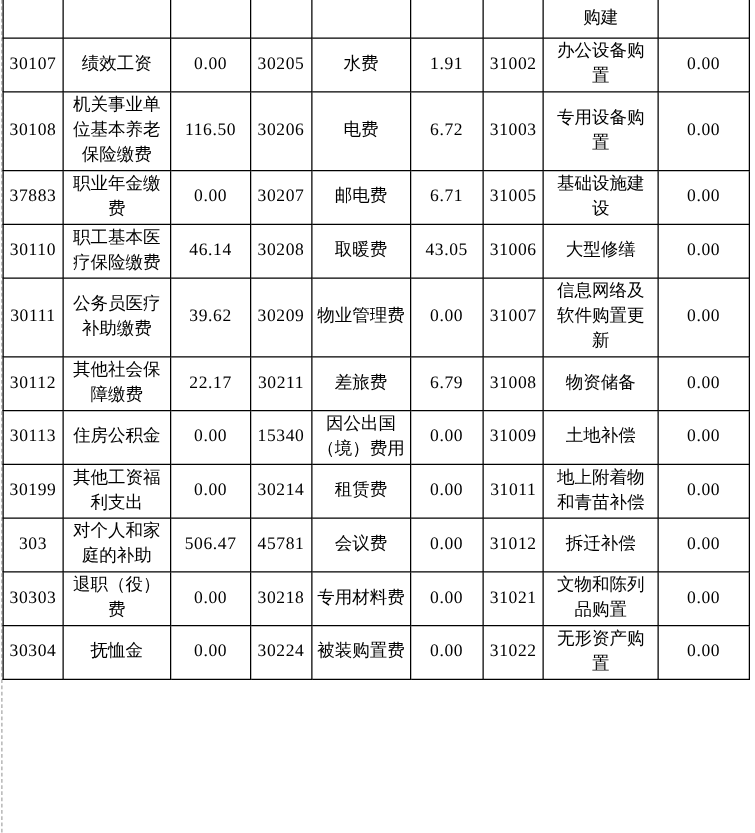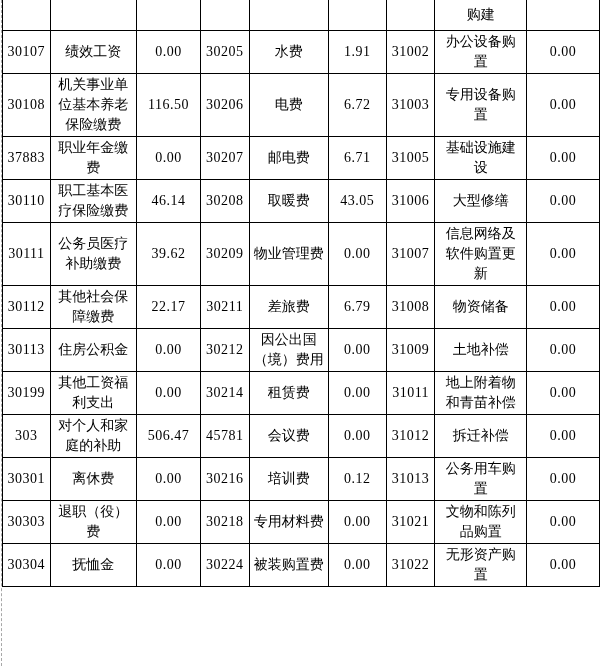--- a/index.html
+++ b/index.html
@@ -155,21 +155,21 @@
           <td class="item">差旅费</td>
           <td class="amount">6.79</td>
           <td class="code">31008</td>
           <td class="item">物资储备</td>
           <td class="amount">0.00</td>
         </tr>
         <tr>
           <td class="code">30113</td>
           <td class="item">住房公积金</td>
           <td class="amount">0.00</td>
-          <td class="code">30212</td>
+          <td class="code">15340</td>
           <td class="item">因公出国（境）费用</td>
           <td class="amount">0.00</td>
           <td class="code">31009</td>
           <td class="item">土地补偿</td>
           <td class="amount">0.00</td>
         </tr>
         <tr>
           <td class="code">30199</td>
           <td class="item">其他工资福利支出</td>
           <td class="amount">0.00</td>
@@ -185,31 +185,20 @@
           <td class="item">对个人和家庭的补助</td>
           <td class="amount">506.47</td>
           <td class="code">45781</td>
           <td class="item">会议费</td>
           <td class="amount">0.00</td>
           <td class="code">31012</td>
           <td class="item">拆迁补偿</td>
           <td class="amount">0.00</td>
         </tr>
         <tr>
-          <td class="code">30301</td>
-          <td class="item">离休费</td>
-          <td class="amount">0.00</td>
-          <td class="code">30216</td>
-          <td class="item">培训费</td>
-          <td class="amount">0.12</td>
-          <td class="code">31013</td>
-          <td class="item">公务用车购置</td>
-          <td class="amount">0.00</td>
-        </tr>
-        <tr>
           <td class="code">30303</td>
           <td class="item">退职（役）费</td>
           <td class="amount">0.00</td>
           <td class="code">30218</td>
           <td class="item">专用材料费</td>
           <td class="amount">0.00</td>
           <td class="code">31021</td>
           <td class="item">文物和陈列品购置</td>
           <td class="amount">0.00</td>
         </tr>

